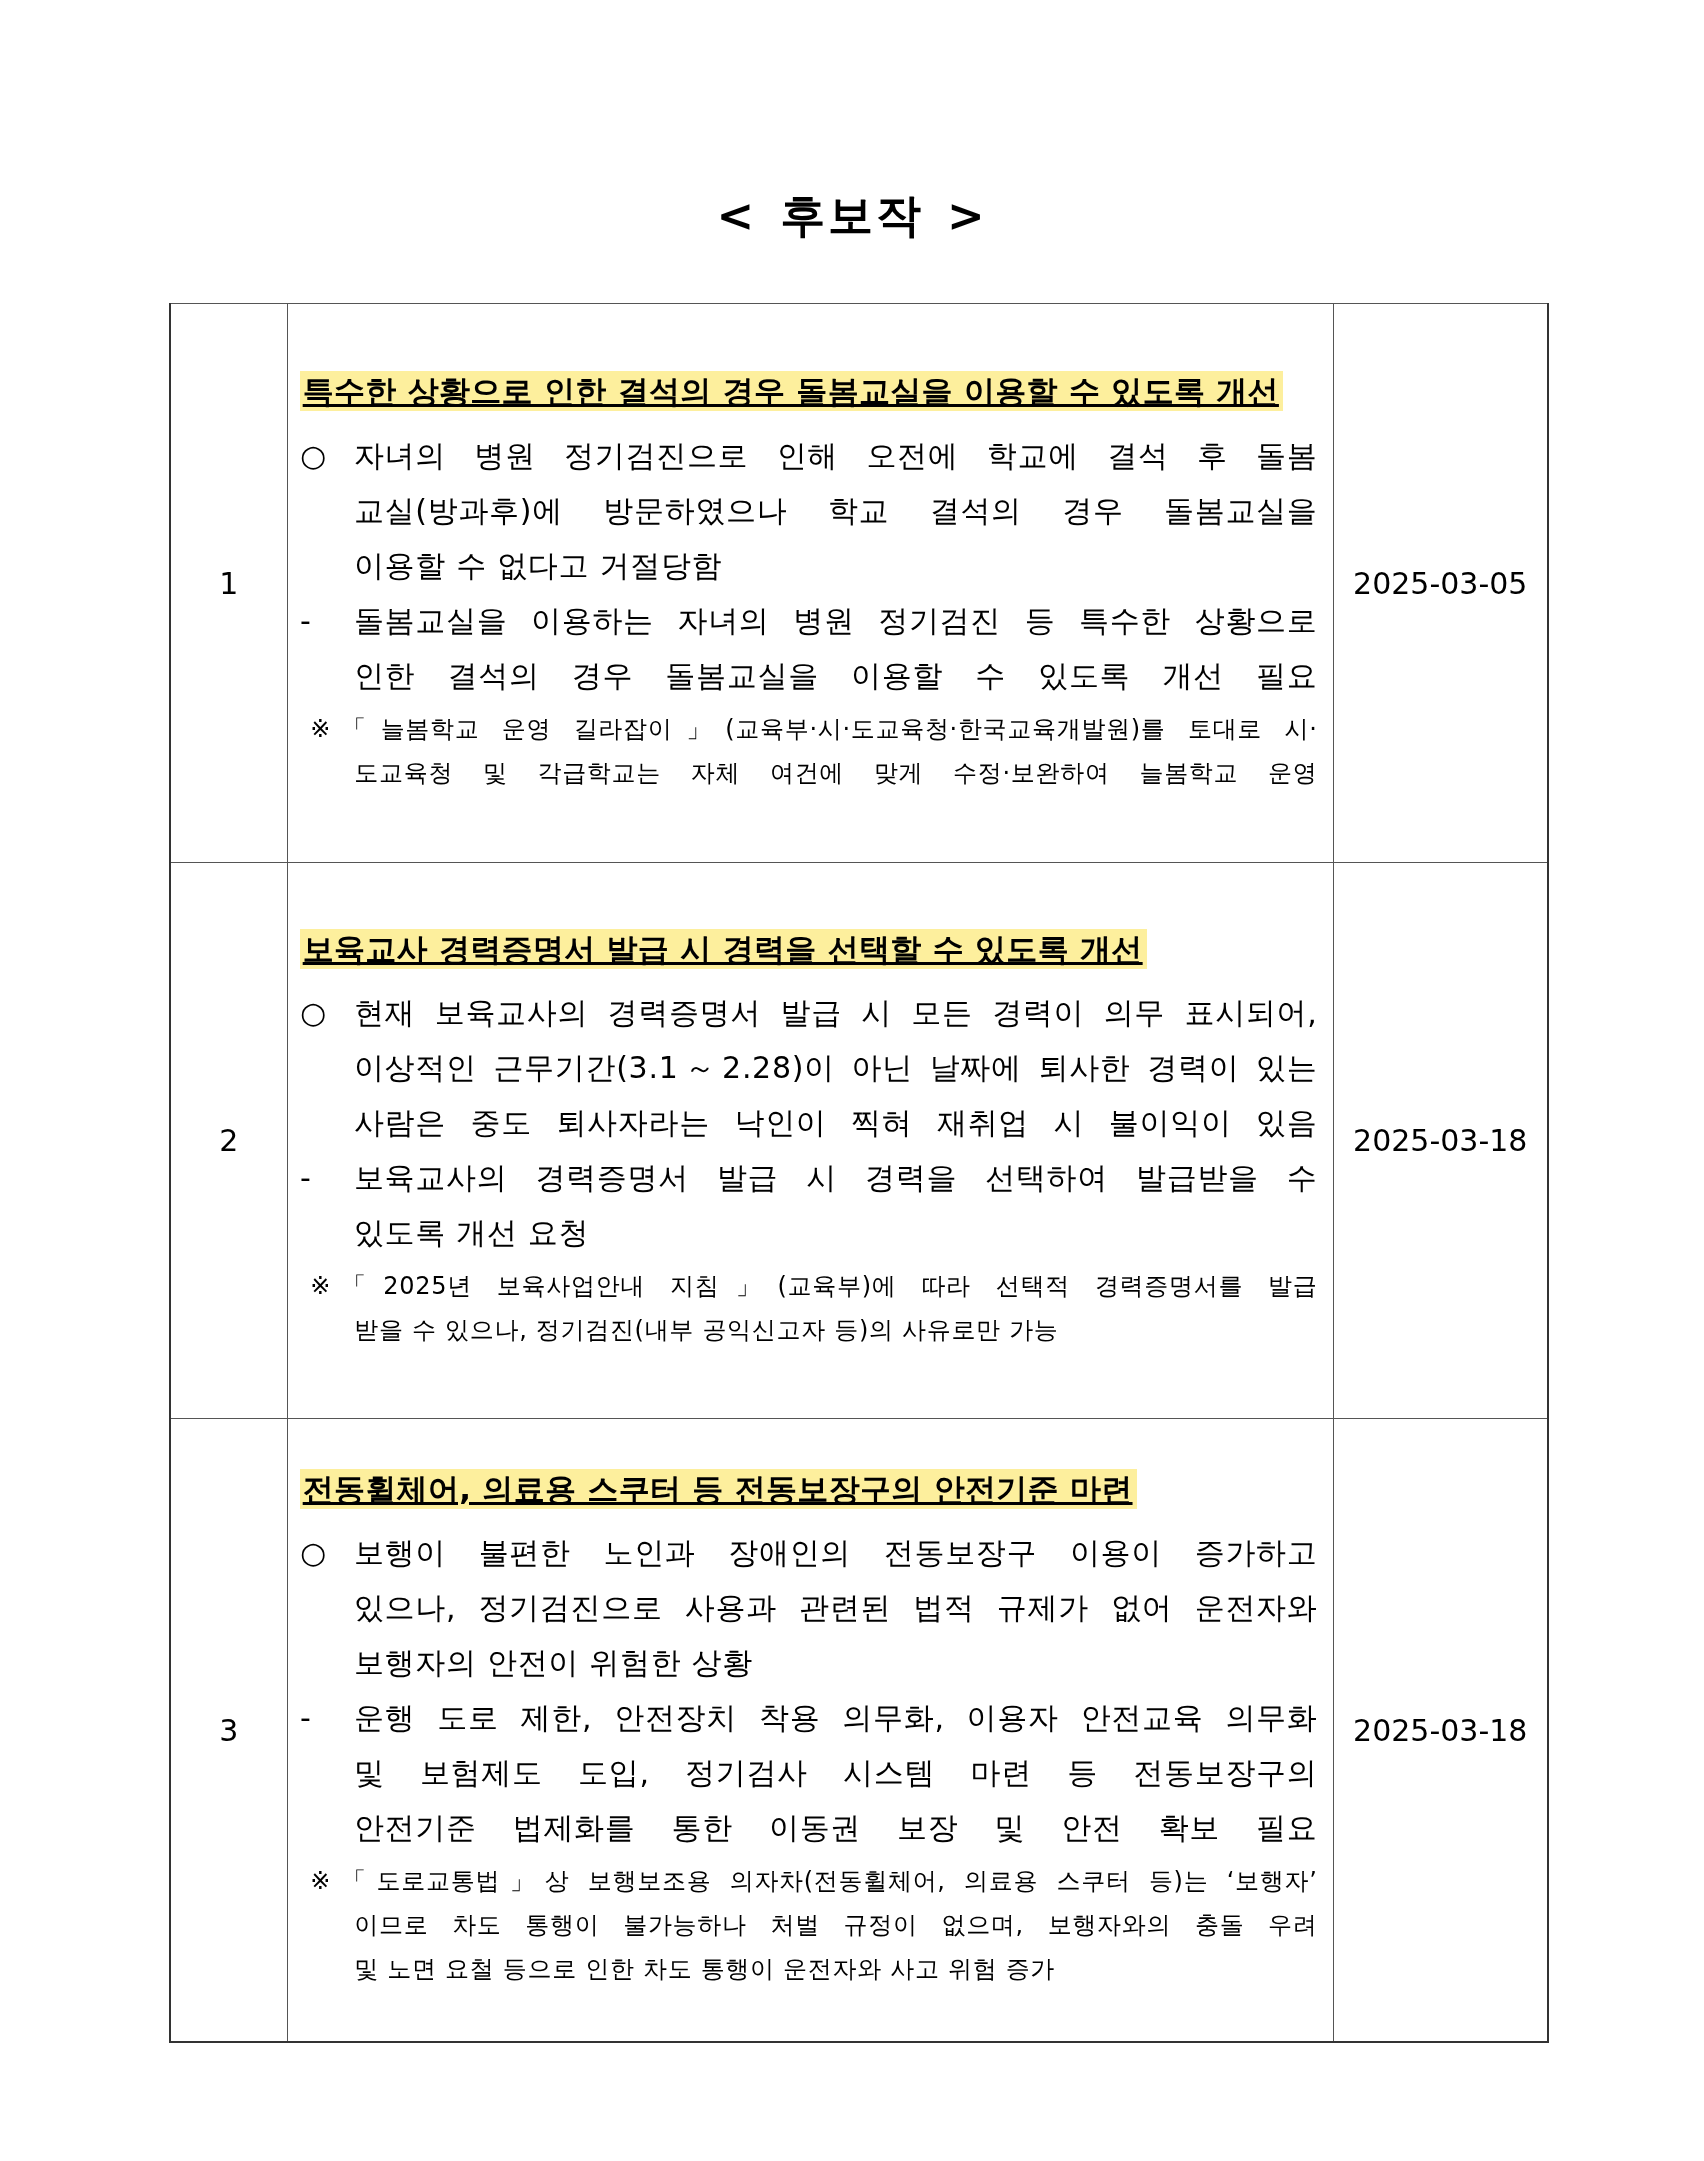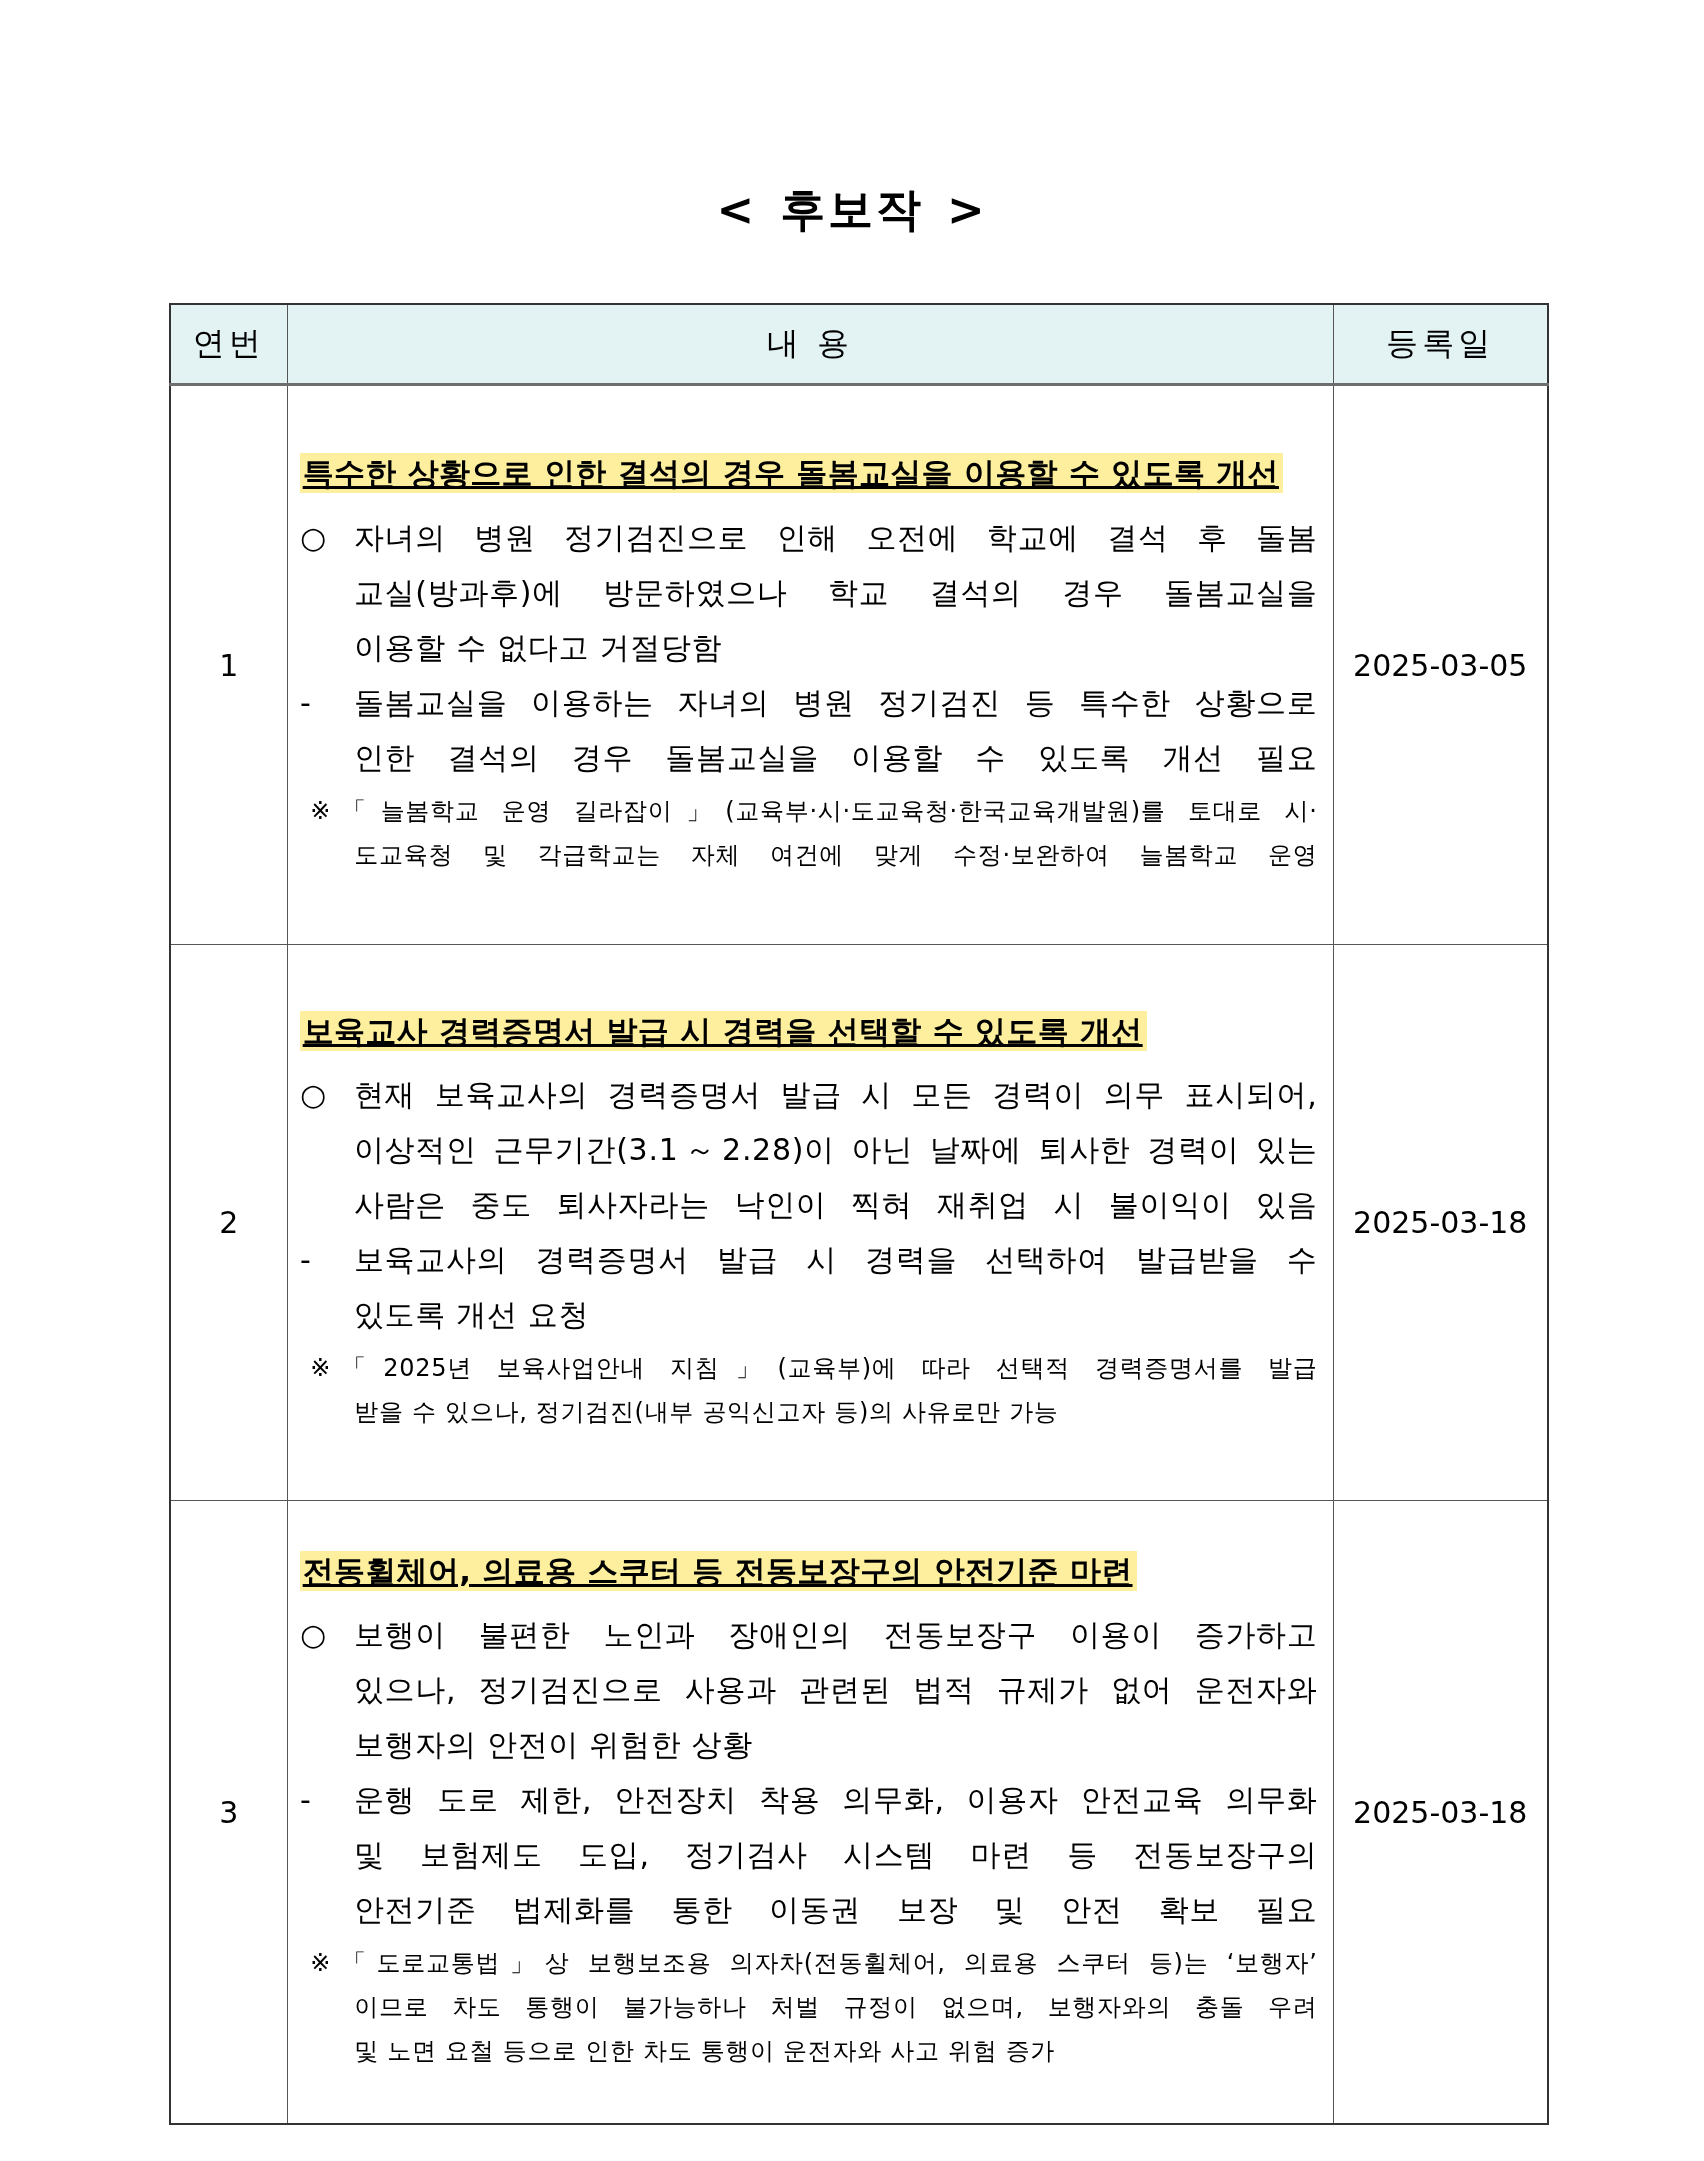--- a/index.html
+++ b/index.html
@@ -1,21 +1,21 @@
 <!DOCTYPE html>
 <html style="font-size:11px"><head>
 <meta charset="utf-8">
 <style>
   html, body { margin: 0; padding: 0; background: #ffffff; }
   body {
     width: 1704px; height: 2161px; position: relative; overflow: hidden;
     font-family: "DejaVu Sans", "Liberation Sans", sans-serif; color: #000;
   }
   .page-title {
-    position: absolute; left: 0; top: 180px; width: 1704px;
+    position: absolute; left: 0; top: 186px; width: 1704px;
     text-align: center; font-size: 45px; font-weight: bold; letter-spacing: 2.8px;
   }
   .page-title .bracket { display: inline-block; margin: 0 23.4px; font-weight: bold; }
   table.main {
     position: absolute; left: 169px; top: 303px;
     width: 1377px; border-collapse: collapse; table-layout: fixed;
   }
   table.main col.c1 { width: 117px; }
   table.main col.c2 { width: 1046px; }
   table.main col.c3 { width: 215px; }
@@ -59,25 +59,20 @@
   <span class="bracket">&lt;</span><span>후보작</span><span class="bracket">&gt;</span>
 </div>
 
 <table class="main">
   <colgroup>
       <col class="c1">
       <col class="c2">
       <col class="c3">
     </colgroup>
   <tbody>
-      <tr class="head">
-    <th>연번</th>
-    <th class="h-content">내 용</th>
-    <th>등록일</th>
-  </tr>
 
   <tr class="r1">
     <td class="num">1</td>
     <td>
       <div class="content">
         <div class="headline">특수한 상황으로 인한 결석의 경우 돌봄교실을 이용할 수 있도록 개선</div>
         <div class="para">
           <span class="mark">○</span>
           <div class="lines">
             <span class="line">자녀의 병원 정기검진으로 인해 오전에 학교에 결석 후 돌봄</span>

